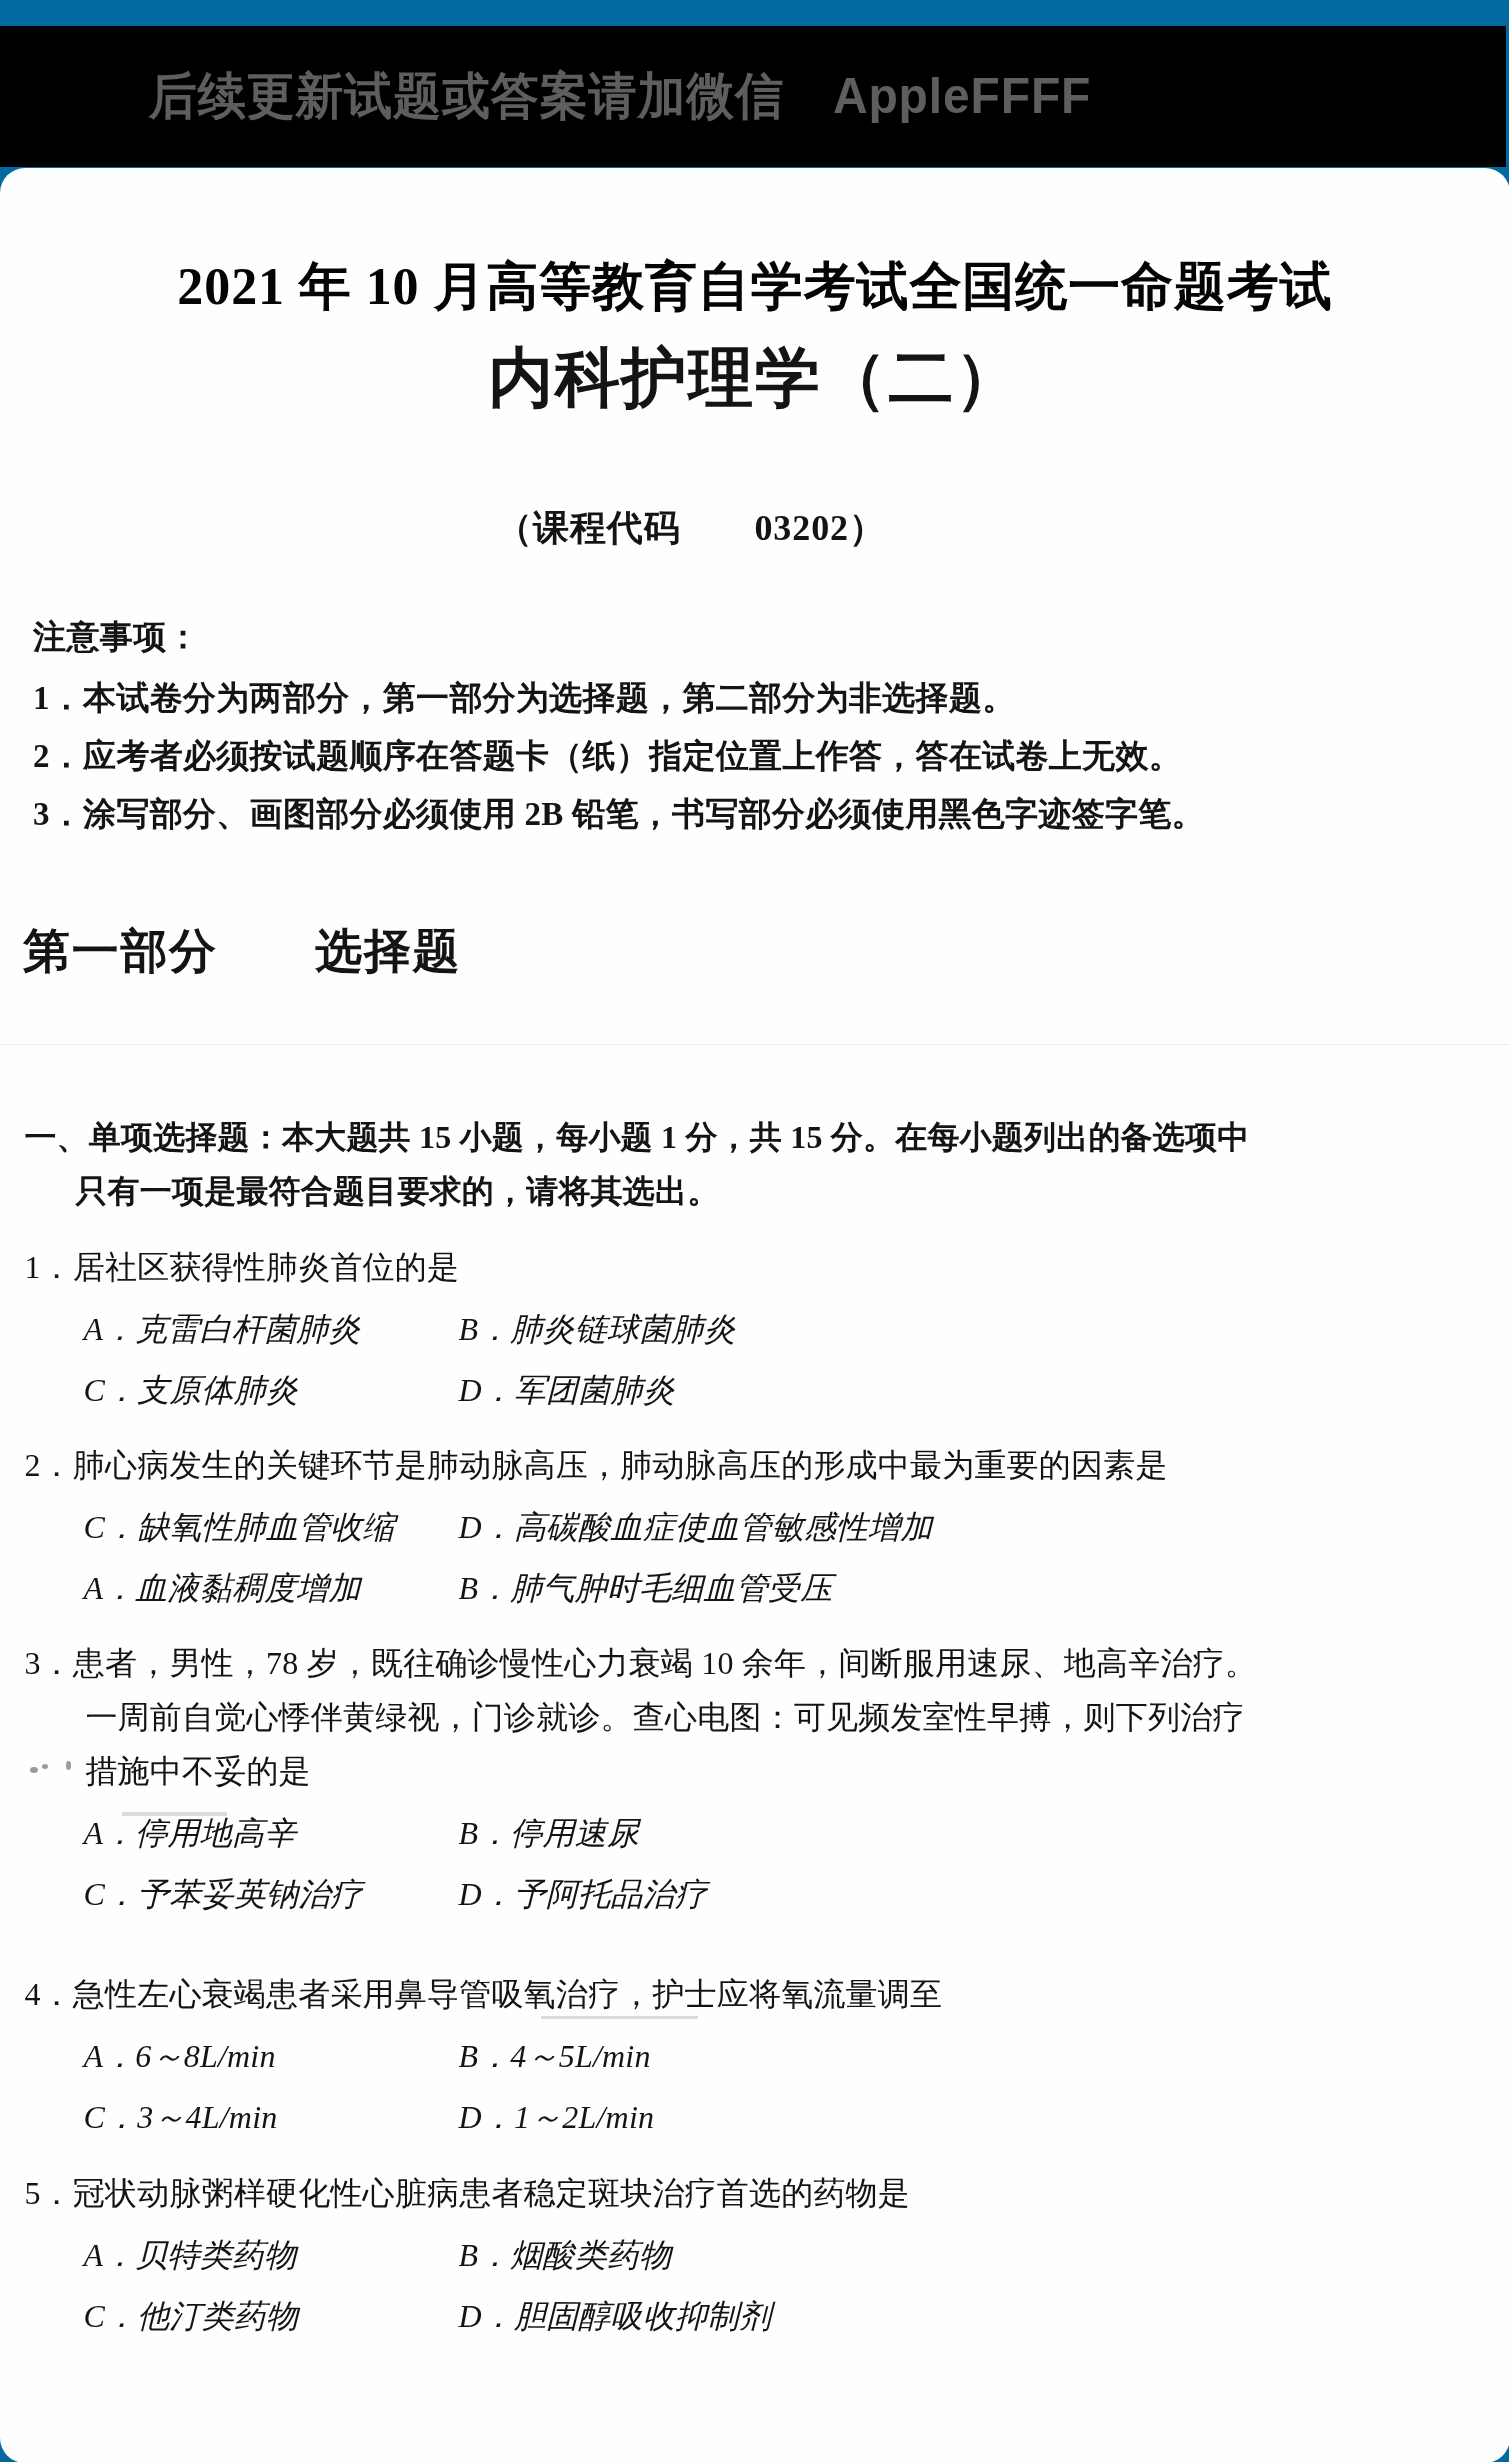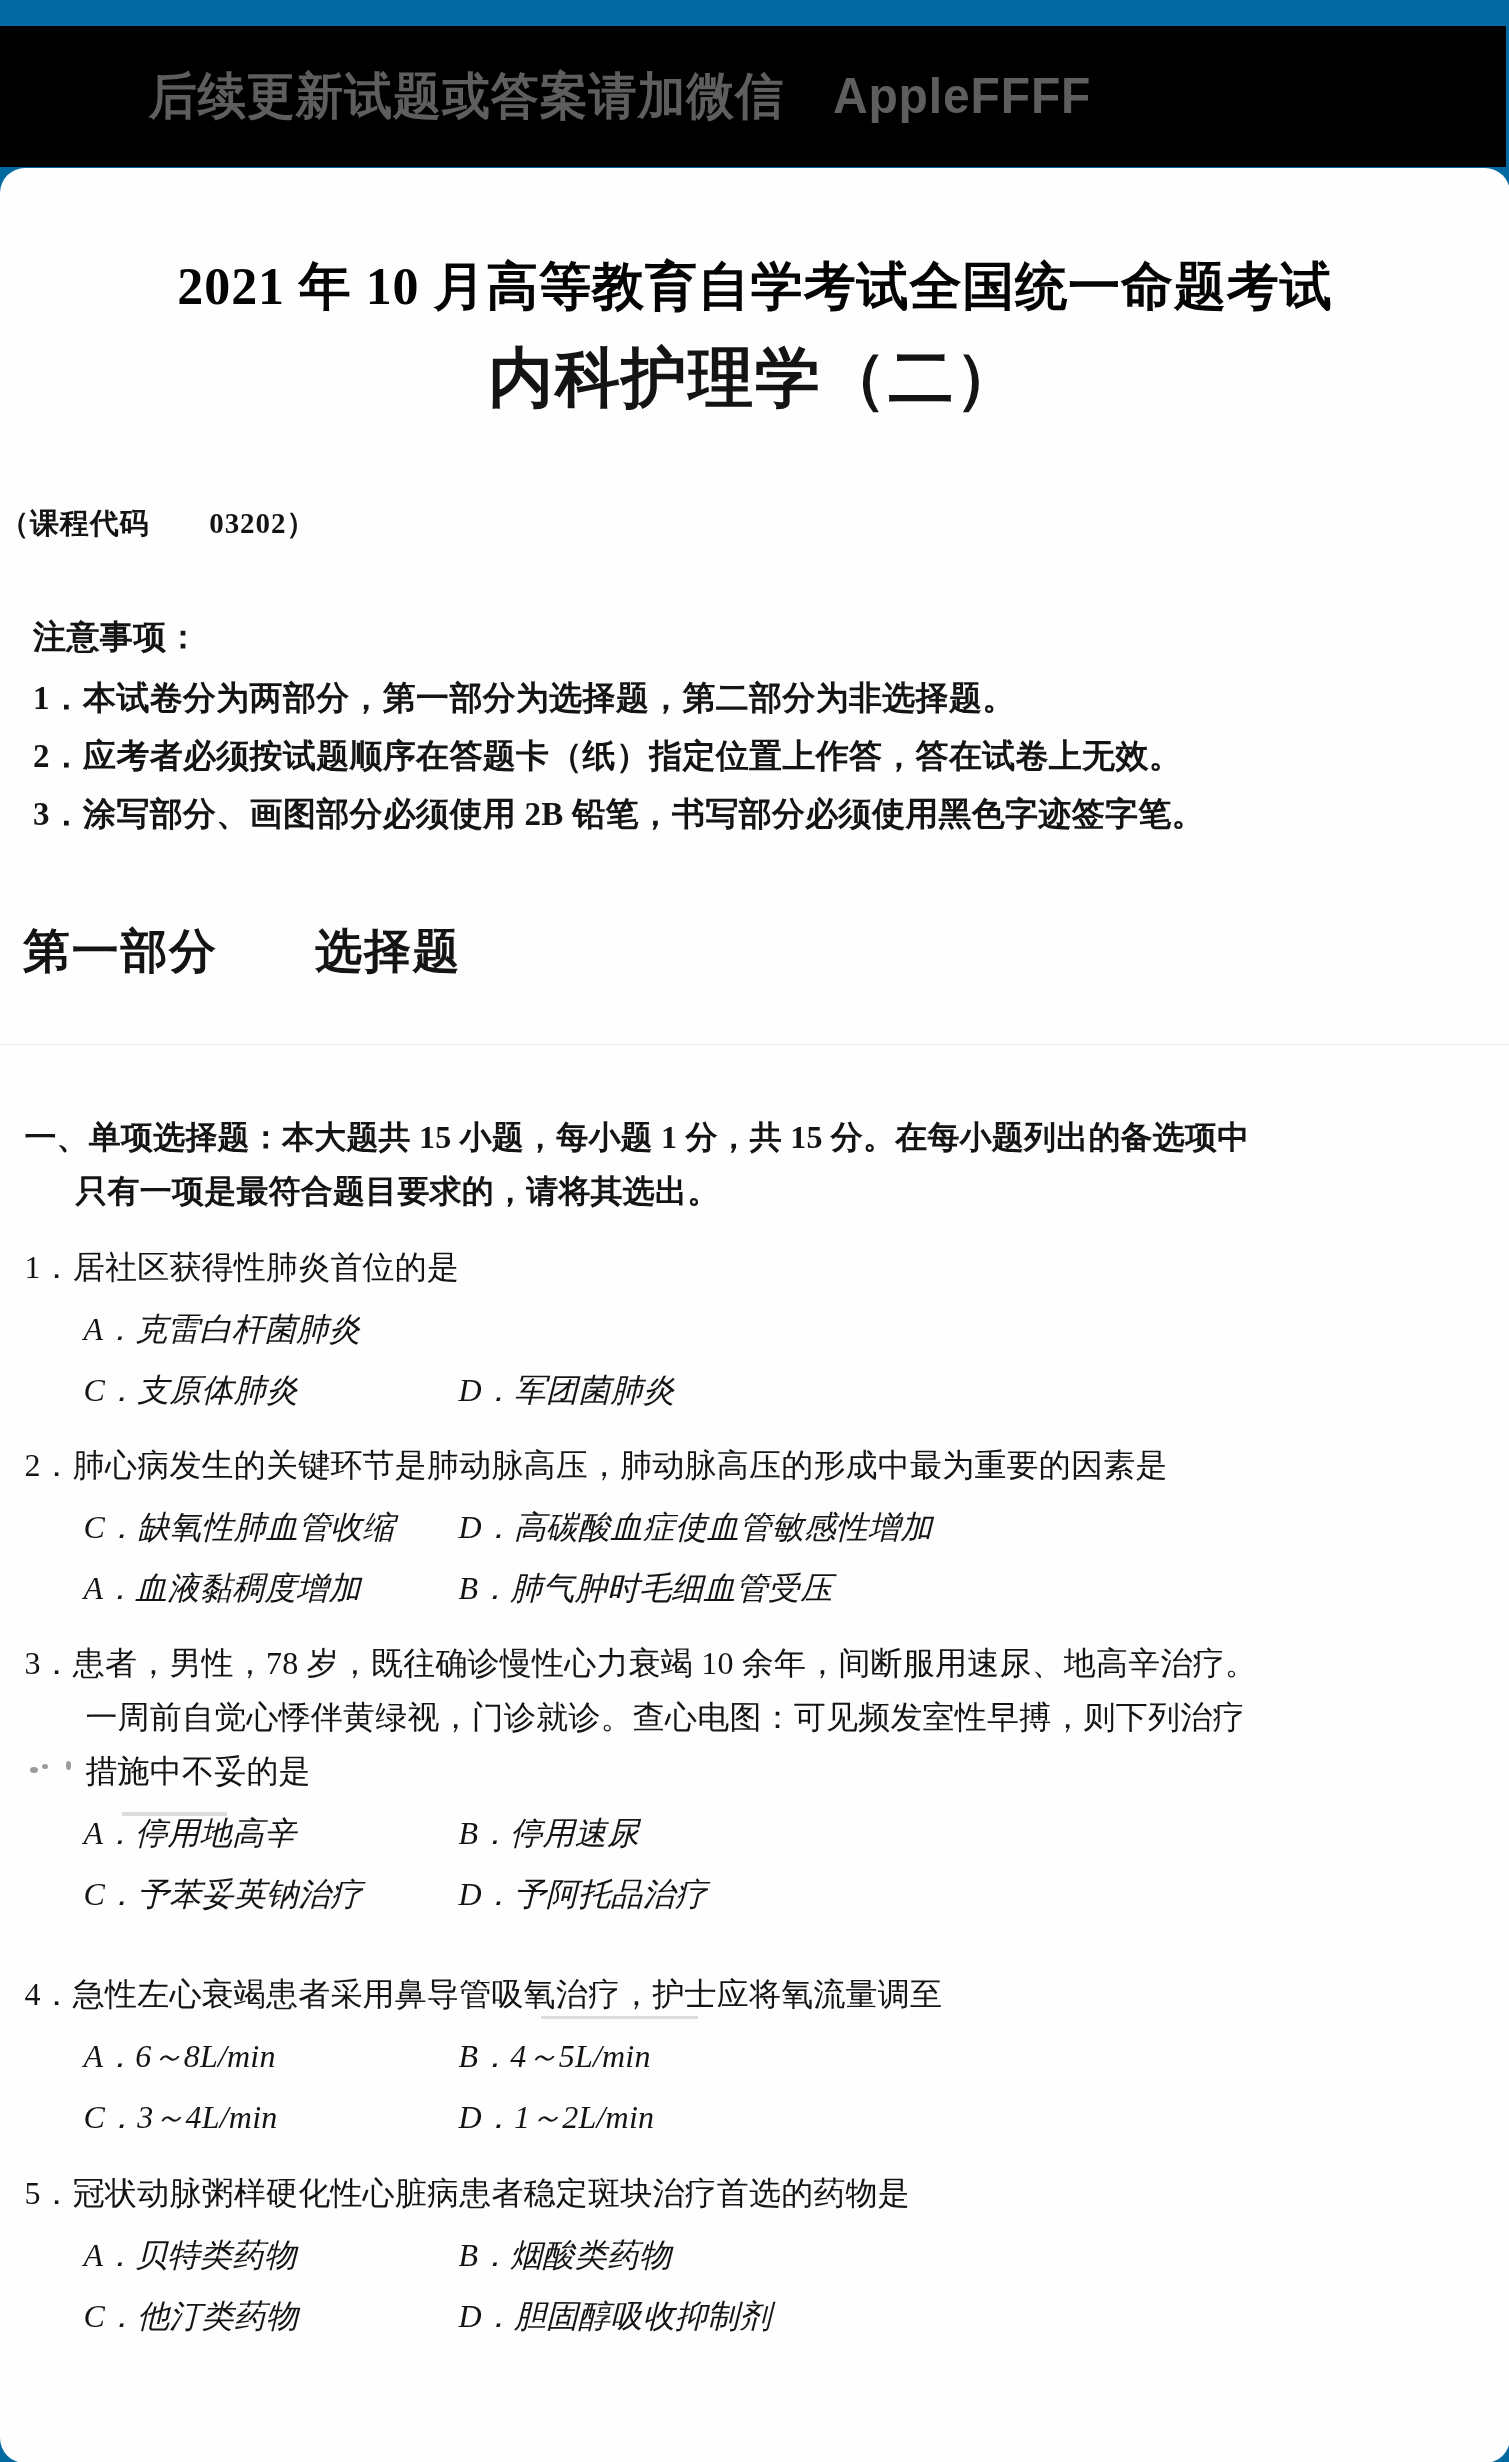--- a/index.html
+++ b/index.html
@@ -84,22 +84,22 @@
     font-weight: bold;
     letter-spacing: 1.7px;
     white-space: pre;
     font-family: "Liberation Serif", "DejaVu Serif", serif;
   }
   #course-code {
     position: absolute;
     left: 0;
     top: 336px;
     width: 1382px;
-    text-align: left;
-    font-size: 29px;
+    text-align: center;
+    font-size: 36px;
     font-weight: bold;
     white-space: pre;
     letter-spacing: 0.9px;
   }
 
   
   #notice-block {
     position: absolute;
     left: 33px;
     top: 447px;
@@ -243,20 +243,23 @@
       <div class="sec-line indent">只有一项是最符合题目要求的，请将其选出。</div>
     </div>
 
     <div class="question" style="top:1072px;">
       <div class="q-line">1．居社区获得性肺炎首位的是</div>
       <div class="options">
         <div class="opt-row">
           <div class="opt opt-left">
             <span class="opt-label">A．</span><span>克雷白杆菌肺炎</span>
           </div>
+          <div class="opt opt-right">
+            <span class="opt-label">B．</span><span>肺炎链球菌肺炎</span>
+          </div>
         </div>
         <div class="opt-row">
           <div class="opt opt-left">
             <span class="opt-label">C．</span><span>支原体肺炎</span>
           </div>
           <div class="opt opt-right">
             <span class="opt-label">D．</span><span>军团菌肺炎</span>
           </div>
         </div>
       </div>

